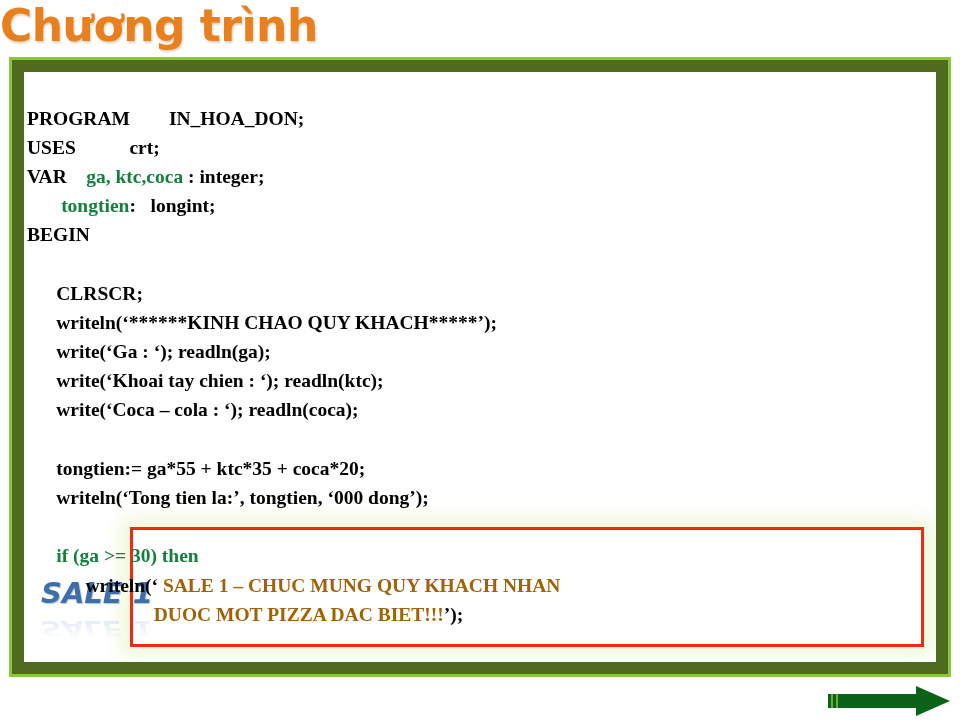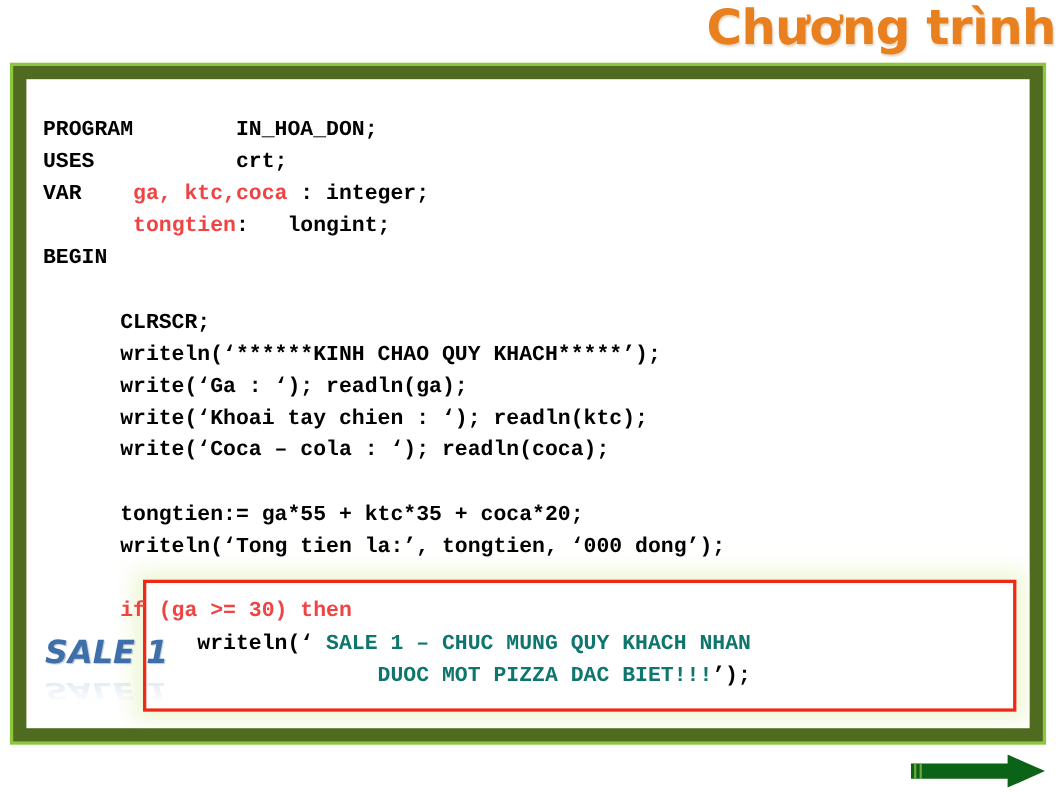--- a/index.html
+++ b/index.html
@@ -15,21 +15,21 @@
     position: relative;
   }
 
   
   #slide-title {
     position: absolute;
     top: 0px;
     left: 0;
     width: 960px;
     height: 56px;
-    text-align: right;
+    text-align: left;
     line-height: 52px;
     font-family: "DejaVu Sans", sans-serif;
     font-size: 44px;
     font-weight: bold;
     color: #E8801F;
     letter-spacing: -0.5px;
     text-shadow: 1px 2px 2px rgba(160,110,40,0.30);
     white-space: nowrap;
   }
 
@@ -55,33 +55,33 @@
     position: relative;
     width: 100%;
     height: 100%;
     background: #ffffff;
     overflow: hidden;
   }
 
   
   #code-listing {
     position: absolute;
-    left: 15px;
+    left: 3px;
     top: 12px;
-    font-family: Liberation Mono, monospace;
+    font-family: Liberation Serif, serif;
     font-size: 19.5px;
     font-weight: bold;
     line-height: 29.2px;
     color: #000000;
     white-space: pre;
     z-index: 3;
   }
   #code-listing .ln { display: block; height: 29.2px; }
-  .c-red   { color: #ef4444; }
-  .c-green { color: #0f766e; }
+  .c-red   { color: #15803d; }
+  .c-green { color: #a16207; }
   .c-black { color: #000000; }
 
   
   #sale-watermark {
     position: absolute;
     left: 17px;
     top: 504px;
     z-index: 2;
     width: 130px;
     height: 80px;

